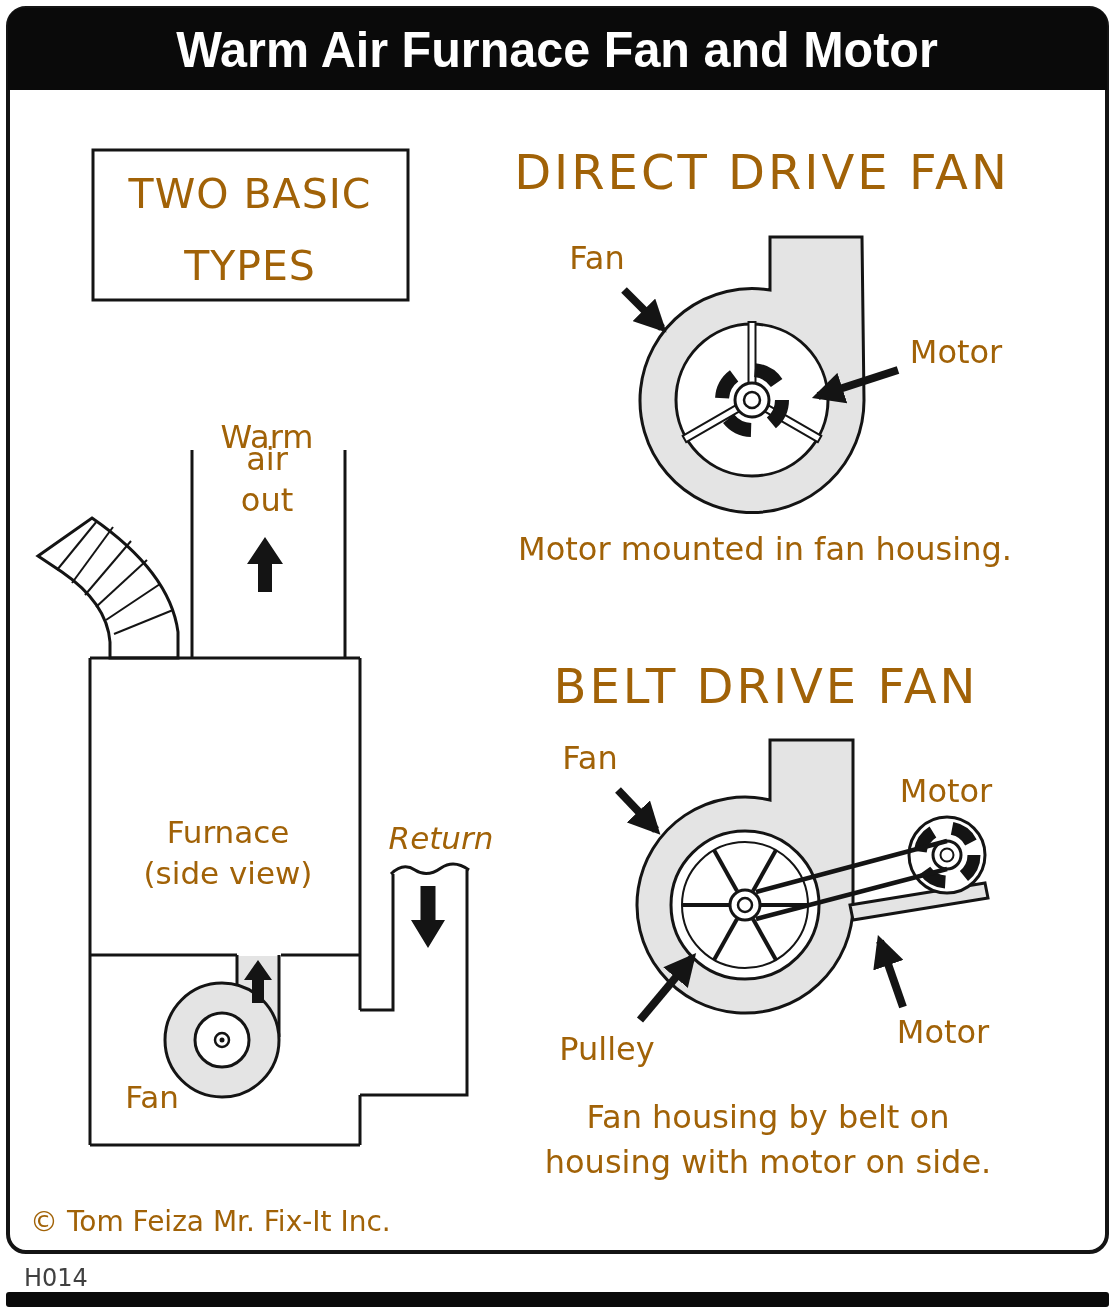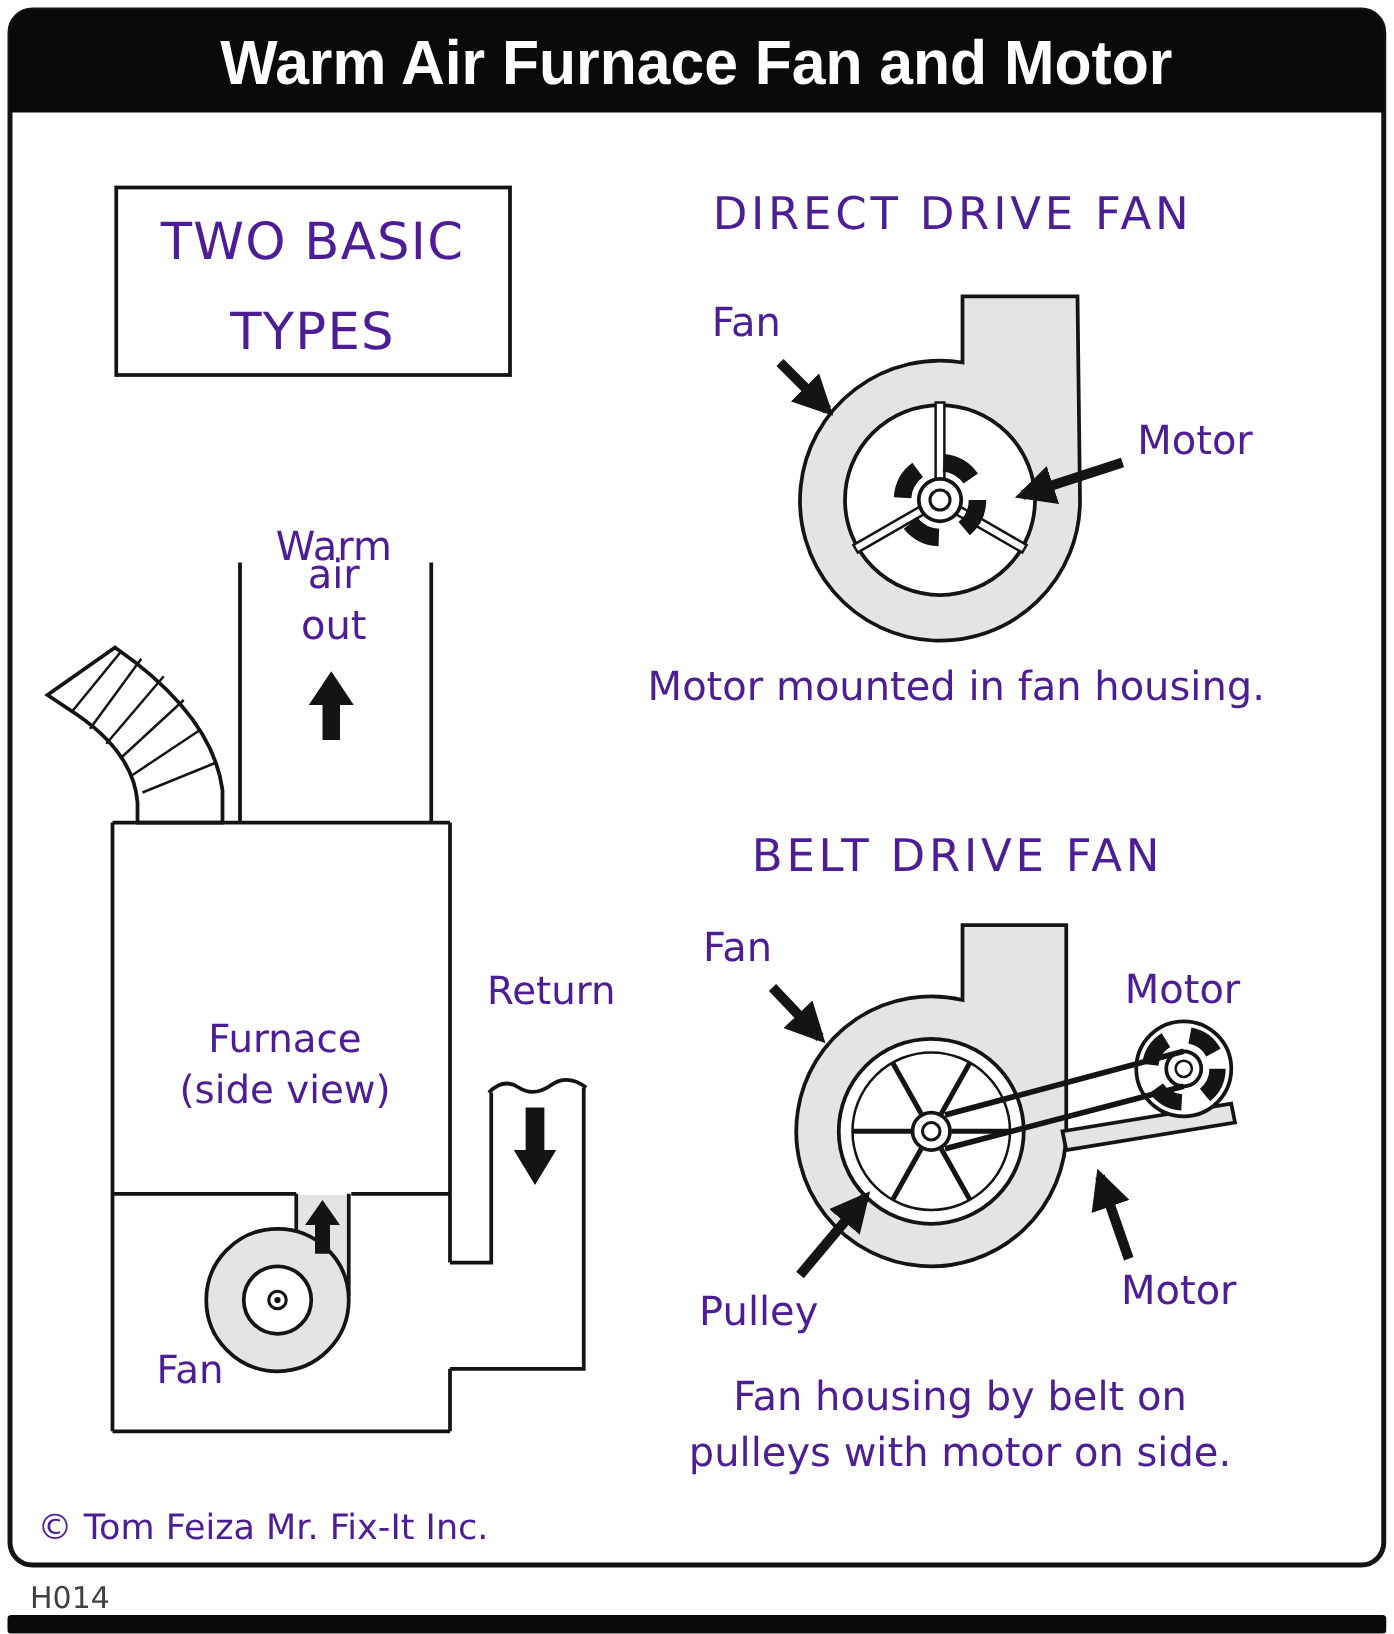--- a/index.html
+++ b/index.html
@@ -8,32 +8,32 @@
     width:1115px;height:1307px;
     background:#ffffff;
     font-family:"DejaVu Sans",sans-serif;
     overflow:hidden;
   }
   svg{position:absolute;left:0;top:0;}
   .lbl{
     position:absolute;
     transform:translate(-50%,-50%);
     white-space:nowrap;
-    color:#4c1d95;
+    color:#a16207;
     line-height:1;
   }
   .title{
     font-family:"Liberation Sans",sans-serif;
     font-weight:bold;
     font-size:50px;
     color:#ffffff;
     transform:translate(-50%,-50%) scaleX(0.97);
     letter-spacing:0px;
   }
-  .heading{font-size:36px;letter-spacing:3px;}
+  .heading{font-size:48px;letter-spacing:3px;}
   .big{font-size:41px;letter-spacing:1px;}
   .mid{font-size:32px;}
   .small{font-size:31px;}
   .caption{font-size:32px;}
   .left-align{transform:translateY(-50%);}
 </style>
 </head>
 <body>
 
 <div class="canvas">
@@ -146,32 +146,32 @@
   <div class="lbl big" style="left:250px;top:194px;">TWO BASIC</div>
   <div class="lbl big" style="left:250px;top:266px;">TYPES</div>
 
   <div class="lbl mid" style="left:267px;top:417px;margin-top:20px;">Warm</div>
   <div class="lbl mid" style="left:267px;top:459px;">air</div>
   <div class="lbl mid" style="left:267px;top:500px;">out</div>
 
   <div class="lbl small" style="left:228px;top:832px;">Furnace</div>
   <div class="lbl small" style="left:228px;top:873px;">(side view)</div>
 
-  <div class="lbl small" style="left:441px;top:794px;">Return</div>
+  <div class="lbl small" style="left:441px;top:838px;font-style:italic;">Return</div>
   <div class="lbl small" style="left:152px;top:1097px;">Fan</div>
 
   <div class="lbl heading" style="left:762px;top:172px;">DIRECT DRIVE FAN</div>
   <div class="lbl mid" style="left:597px;top:258px;">Fan</div>
   <div class="lbl mid" style="left:956px;top:352px;">Motor</div>
   <div class="lbl heading" style="left:766px;top:686px;">BELT DRIVE FAN</div>
 
   <div class="lbl caption" style="left:765px;top:549px;">Motor mounted in fan housing.</div>
   <div class="lbl mid" style="left:590px;top:758px;">Fan</div>
   <div class="lbl mid" style="left:946px;top:791px;">Motor</div>
   <div class="lbl mid" style="left:607px;top:1049px;">Pulley</div>
   <div class="lbl mid" style="left:943px;top:1032px;">Motor</div>
   <div class="lbl caption" style="left:768px;top:1117px;">Fan housing by belt on</div>
-  <div class="lbl caption" style="left:768px;top:1162px;">pulleys with motor on side.</div>
+  <div class="lbl caption" style="left:768px;top:1162px;">housing with motor on side.</div>
 
   <div class="lbl left-align" style="left:30px;top:1222px;font-size:28px;">© Tom Feiza Mr. Fix-It Inc.</div>
   <div class="lbl left-align" style="left:24px;top:1278px;font-size:24px;color:#404040;text-align:center;">H014</div>
 
 </div>
 
 </body></html>

